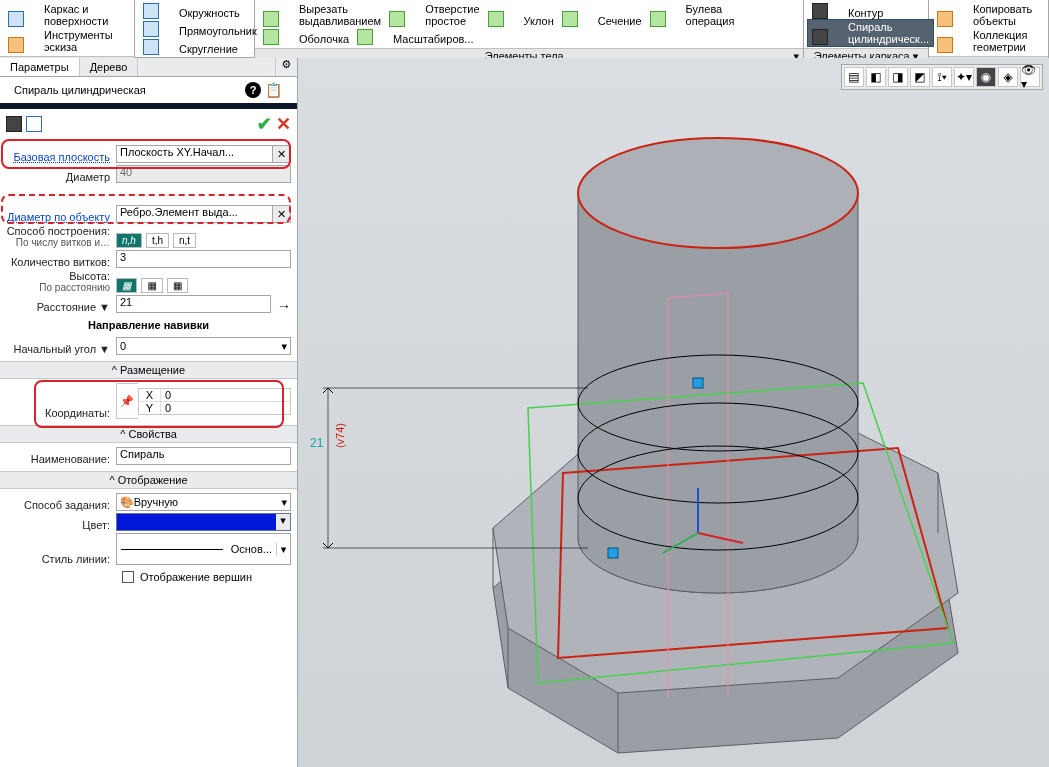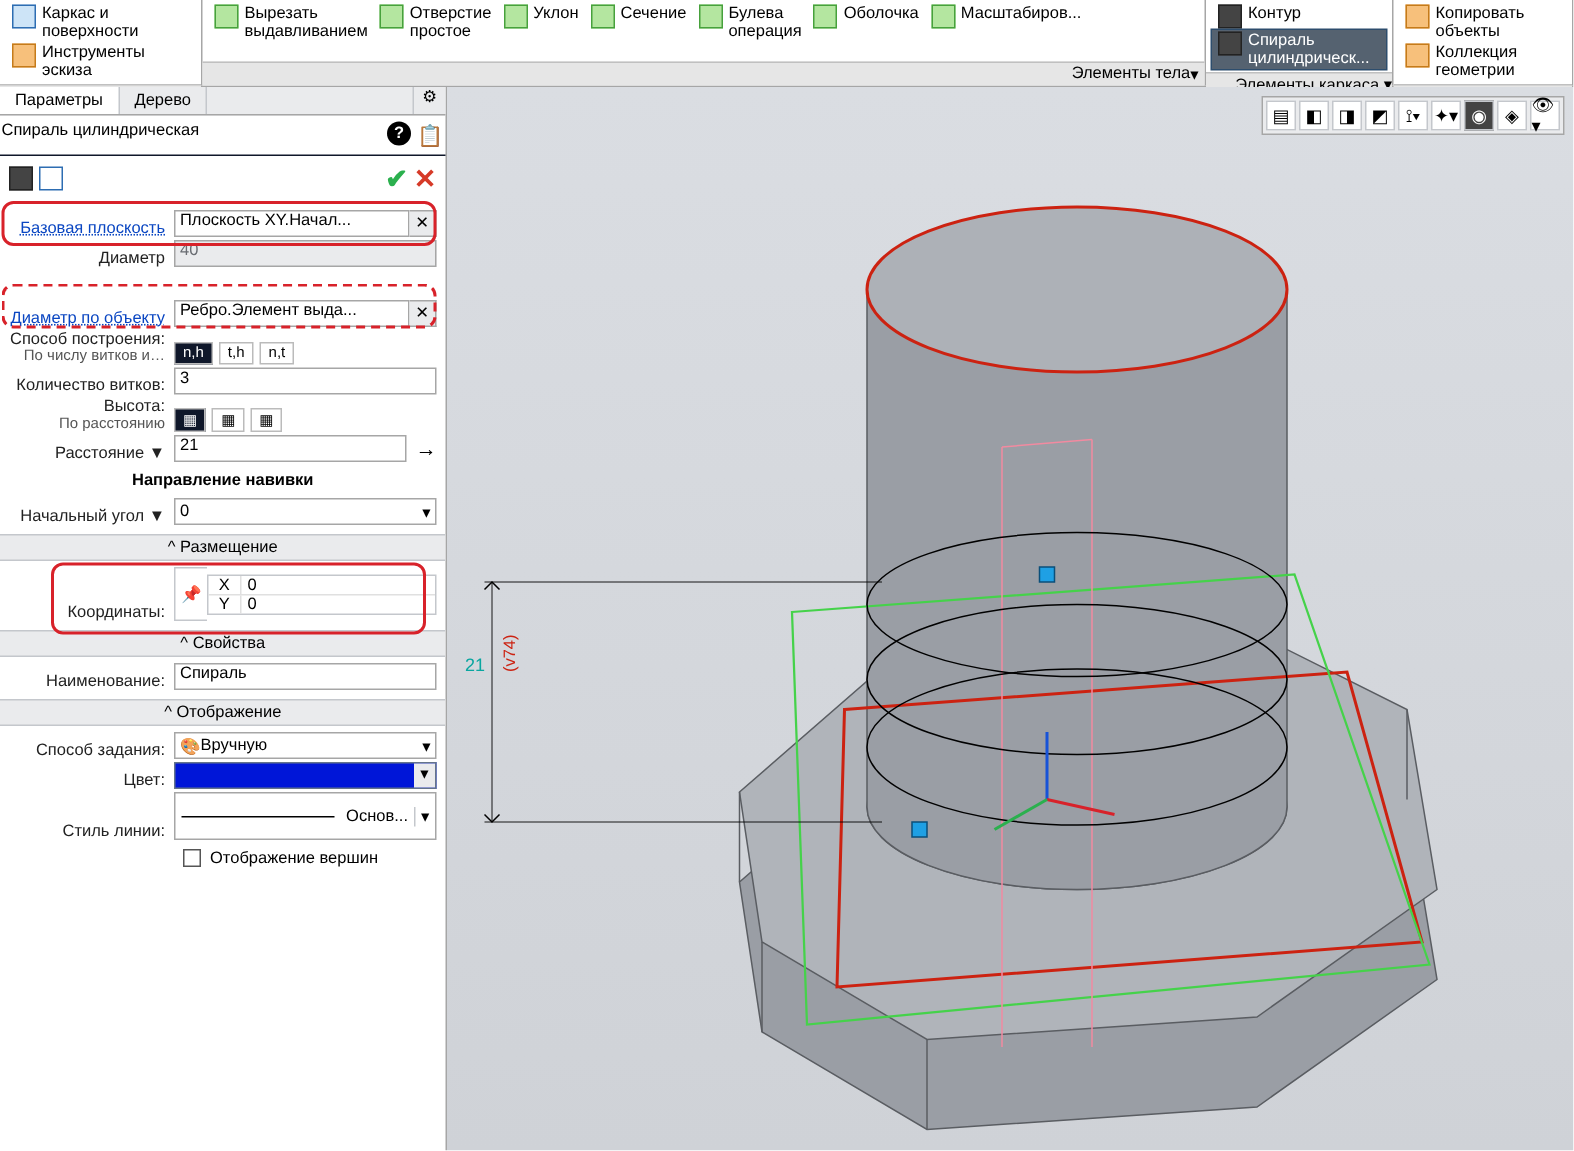--- a/index.html
+++ b/index.html
@@ -1,55 +1,55 @@
 <!DOCTYPE html>
 <html><head>
 <meta charset="utf-8">
 <style>
   * { box-sizing: border-box; font-family: Tahoma, Arial, sans-serif; font-size: 11px; }
   body { margin: 0; width: 1049px; height: 767px; display: flex; flex-direction: column; background: #fff; overflow: hidden; }
   .ribbon { display: flex; height: 58px; border-bottom: 1px solid #a6a6a6; }
   .ribbon-group { display: flex; flex-direction: column; border-right: 1px solid #a6a6a6; }
   .ribbon-items { display: flex; flex-wrap: wrap; padding: 2px 4px; flex: 1; }
-  .ribbon-item { display: flex; align-items: flex-start; gap: 4px; padding: 1px 4px; white-space: nowrap; }
+  .ribbon-item { display: flex; align-items: flex-end; gap: 20px; padding: 1px 4px; white-space: nowrap; }
   .ribbon-item.active { background: #556270; color: #fff; outline: 1px solid #2d4d6d; }
-  .ribbon-label { text-align: right; font-size: 10px; background: #e6e6e6; padding: 1px 0; border-top: 1px solid #c0c0c0; }
+  .ribbon-label { text-align: center; font-size: 10px; background: #e6e6e6; padding: 1px 0; border-top: 1px solid #c0c0c0; }
   .ribbon-label .drop { float: right; padding-right: 4px; }
   .ricon { width: 16px; height: 16px; display: inline-block; border: 1px solid #2d6db2; background: #cde4f7; }
   .ricon.orange { background: #f7c07b; border-color: #c57b1a; }
   .ricon.green  { background: #b4e6a0; border-color: #47a13c; }
   .ricon.dark   { background: #444; border-color: #222; }
   .main { display: flex; flex: 1; min-height: 0; }
   .panel { width: 298px; display: flex; flex-direction: column; border-right: 1px solid #a6a6a6; }
   .tabs { display: flex; border-bottom: 1px solid #a6a6a6; background: #eaebed; }
   .tab { padding: 3px 10px; border-right: 1px solid #c4c7cc; }
   .tab.active { background: #fff; }
   .tab-gear { margin-left: auto; width: 22px; text-align: center; border-left: 1px solid #c4c7cc; }
-  .title-row { display: flex; padding: 4px 1px; border-bottom: 1px solid #0f172a; }
+  .title-row { display: flex; align-items: center; padding: 4px 14px; border-bottom: 6px solid #0f172a; }
   .title-row .spacer { flex: 1; }
   .iconbtn { width: 18px; height: 18px; display: inline-flex; align-items: center; justify-content: center; margin-left: 4px; font-size: 14px; }
   .help-icon { background: #000; color: #fff; border-radius: 50%; font-weight: bold; width: 16px; height: 16px; font-size: 11px; }
   .mode-row { display: flex; align-items: center; padding: 4px 6px; gap: 4px; }
   .mode-row .spacer { flex: 1; }
   .check { color: #2bb04e; font-size: 18px; font-weight: bold; }
   .cross { color: #d63a28; font-size: 18px; font-weight: bold; }
   .prop-body { flex: 1; overflow: auto; padding: 0 6px 8px 6px; }
   .row { display: flex; align-items: flex-end; margin: 2px 0; }
   .label { width: 110px; text-align: right; padding-right: 6px; color: #222; }
   .label.link { color: #0a46c2; text-decoration: underline dotted; }
   .label .sub { display: block; font-size: 10px; color: #555; }
   .field { flex: 1; display: flex; align-items: center; }
   .input { flex: 1; height: 18px; border: 1px solid #a6a6a6; padding: 0 3px; background: #fff; }
   .input.ro { background: #eaebed; color: #6a6d73; }
   .xbtn { width: 18px; height: 18px; border: 1px solid #a6a6a6; border-left: none; text-align: center; line-height: 16px; background: #eaebed; }
   .outline { position: absolute; border: 2px solid #d8222a; border-radius: 8px; pointer-events: none; }
   .section-hdr { text-align: center; background: #eaebed; margin: 6px -6px 4px -6px; padding: 2px; border-top: 1px solid #c4c7cc; border-bottom: 1px solid #c4c7cc; }
   .optgrp { display: flex; gap: 4px; }
   .optgrp .opt { border: 1px solid #bbb; padding: 1px 5px; font-size: 10px; }
-  .optgrp .opt.sel { background: #0f172a; color: #fff; }
+  .optgrp .opt.sel { background: #0f766e; color: #fff; font-style: italic; }
   .arrow-right { font-size: 14px; padding-left: 6px; }
   .dir { display: flex; align-items: center; gap: 6px; }
   .dir .swL { width: 18px; height: 14px; border: 1px solid #aaa; background: #fff; }
   .dir .swR { width: 18px; height: 14px; background: #1fa0e4; }
   .section-title { text-align: center; font-weight: bold; padding: 4px; }
   .coord-grid { display: flex; flex-direction: column; border: 1px solid #c4c7cc; }
   .coord-row { display: flex; }
   .coord-row + .coord-row { border-top: 1px solid #e0e0e0; }
   .pin-cell { width: 22px; border-right: 1px solid #e0e0e0; display: flex; align-items: center; justify-content: center; }
   .axis { width: 22px; text-align: center; border-right: 1px solid #e0e0e0; }
@@ -83,20 +83,37 @@
 поверхности</span>
         </div>
       <div class="ribbon-item">
           <span class="ricon orange"></span>
           <span style="white-space:pre-line">Инструменты
 эскиза</span>
         </div>
     </div>
     <div class="ribbon-label"><span>Системная</span><span class="drop">▾</span></div>
   </div>
+  <div class="ribbon-group" style="width:120px">
+    <div class="ribbon-items" style="flex-direction:column">
+      <div class="ribbon-item">
+          <span class="ricon"></span>
+          <span>Окружность</span>
+        </div>
+      <div class="ribbon-item">
+          <span class="ricon"></span>
+          <span>Прямоугольник</span>
+        </div>
+      <div class="ribbon-item">
+          <span class="ricon"></span>
+          <span>Скругление</span>
+        </div>
+    </div>
+    <div class="ribbon-label"><span>Эскиз</span><span class="drop">▾</span></div>
+  </div>
   <div class="ribbon-group" style="flex:1">
     <div class="ribbon-items">
       <div class="ribbon-item">
           <span class="ricon green"></span>
           <span style="white-space:pre-line">Вырезать
 выдавливанием</span>
         </div>
       <div class="ribbon-item">
           <span class="ricon green"></span>
           <span style="white-space:pre-line">Отверстие

